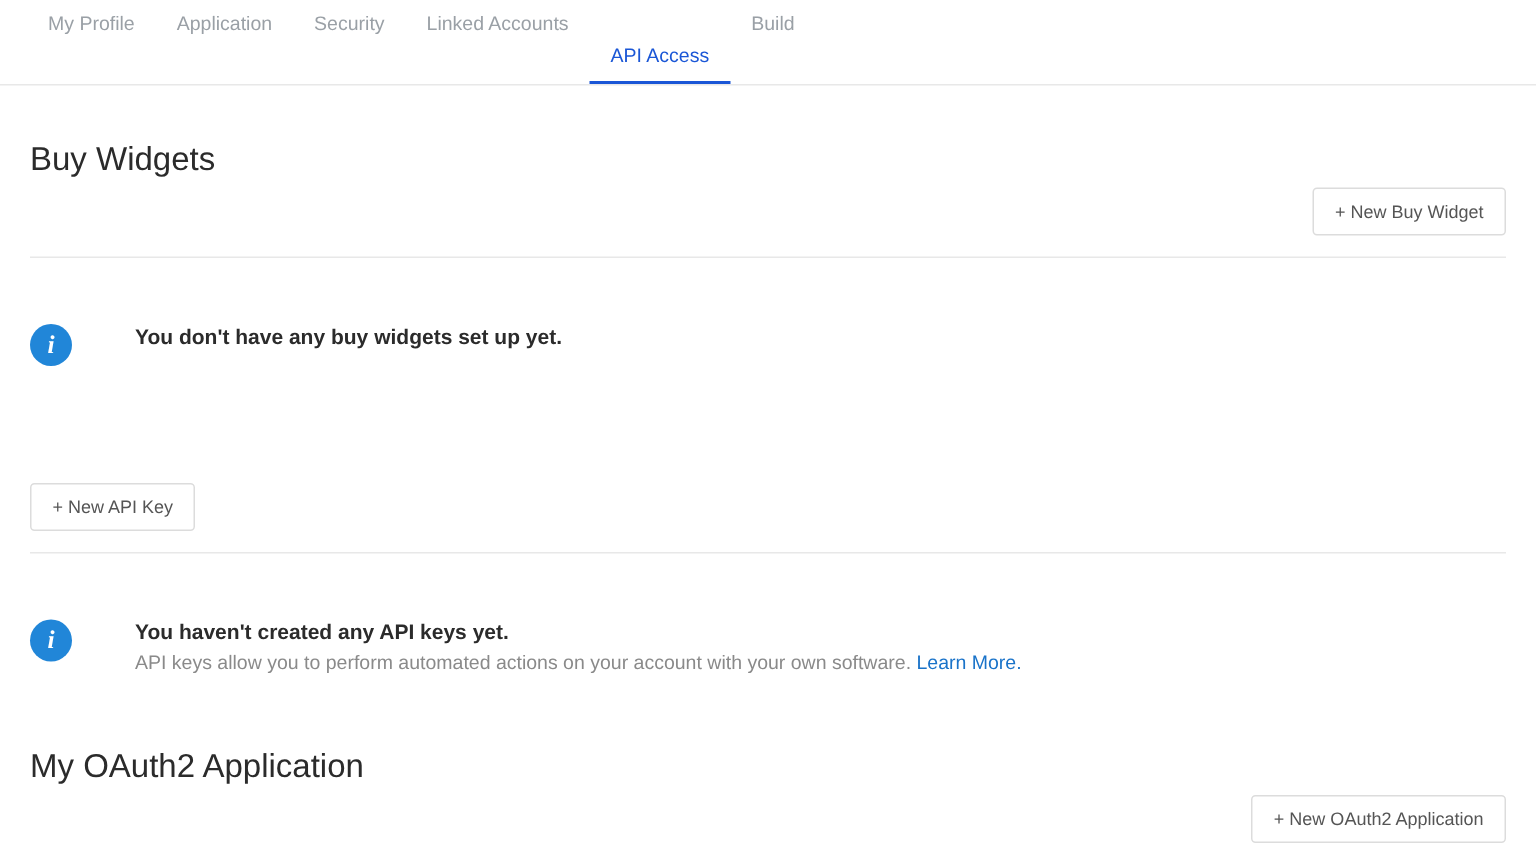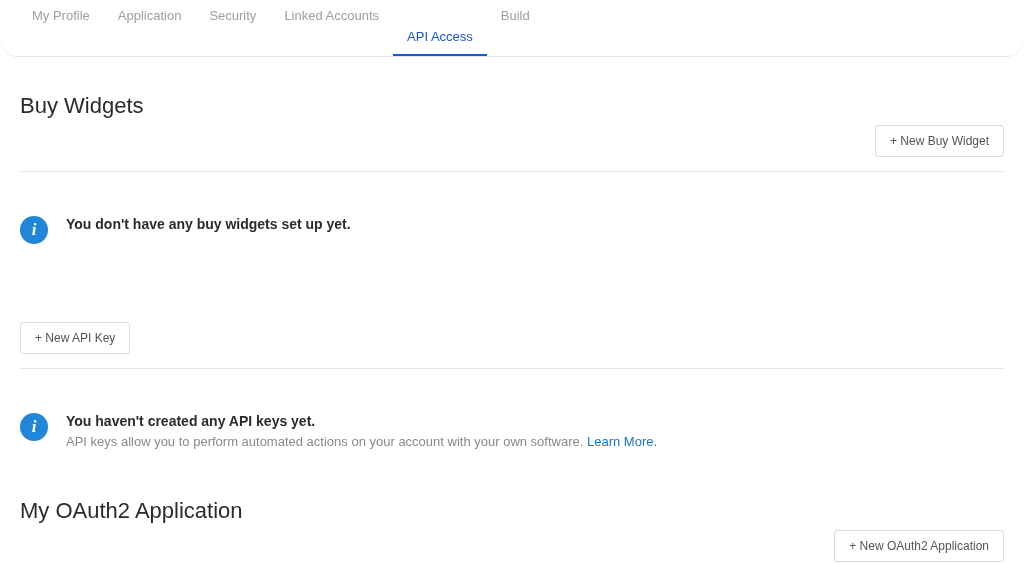--- a/index.html
+++ b/index.html
@@ -10,21 +10,20 @@
     body {
       font-family: -apple-system, BlinkMacSystemFont, "Segoe UI", Helvetica, Arial, sans-serif;
       background: #fff;
       color: #222;
       width: 1024px;
     }
     .tab-nav {
       display: flex;
       padding: 0 18px;
       border-bottom: 1px solid #e8e8e8;
-      border-radius: 18px;
     }
     .tab {
       padding: 8px 14px 10px;
       font-size: 13px;
       color: #9aa0a6;
       cursor: pointer;
       border-bottom: 2px solid transparent;
     }
     .tab.active {
       color: #1a56d6;
@@ -76,20 +75,21 @@
       align-items: center;
       justify-content: center;
       font-style: italic;
       font-weight: bold;
       font-family: Georgia, serif;
       font-size: 17px;
       flex-shrink: 0;
     }
     .info-text {
       flex: 1;
+      margin-left: 24px;
     }
     .info-title {
       font-size: 14px;
       font-weight: 700;
       color: #2b2b2b;
       margin-bottom: 3px;
     }
     .info-sub {
       font-size: 13px;
       color: #8a8a8a;

